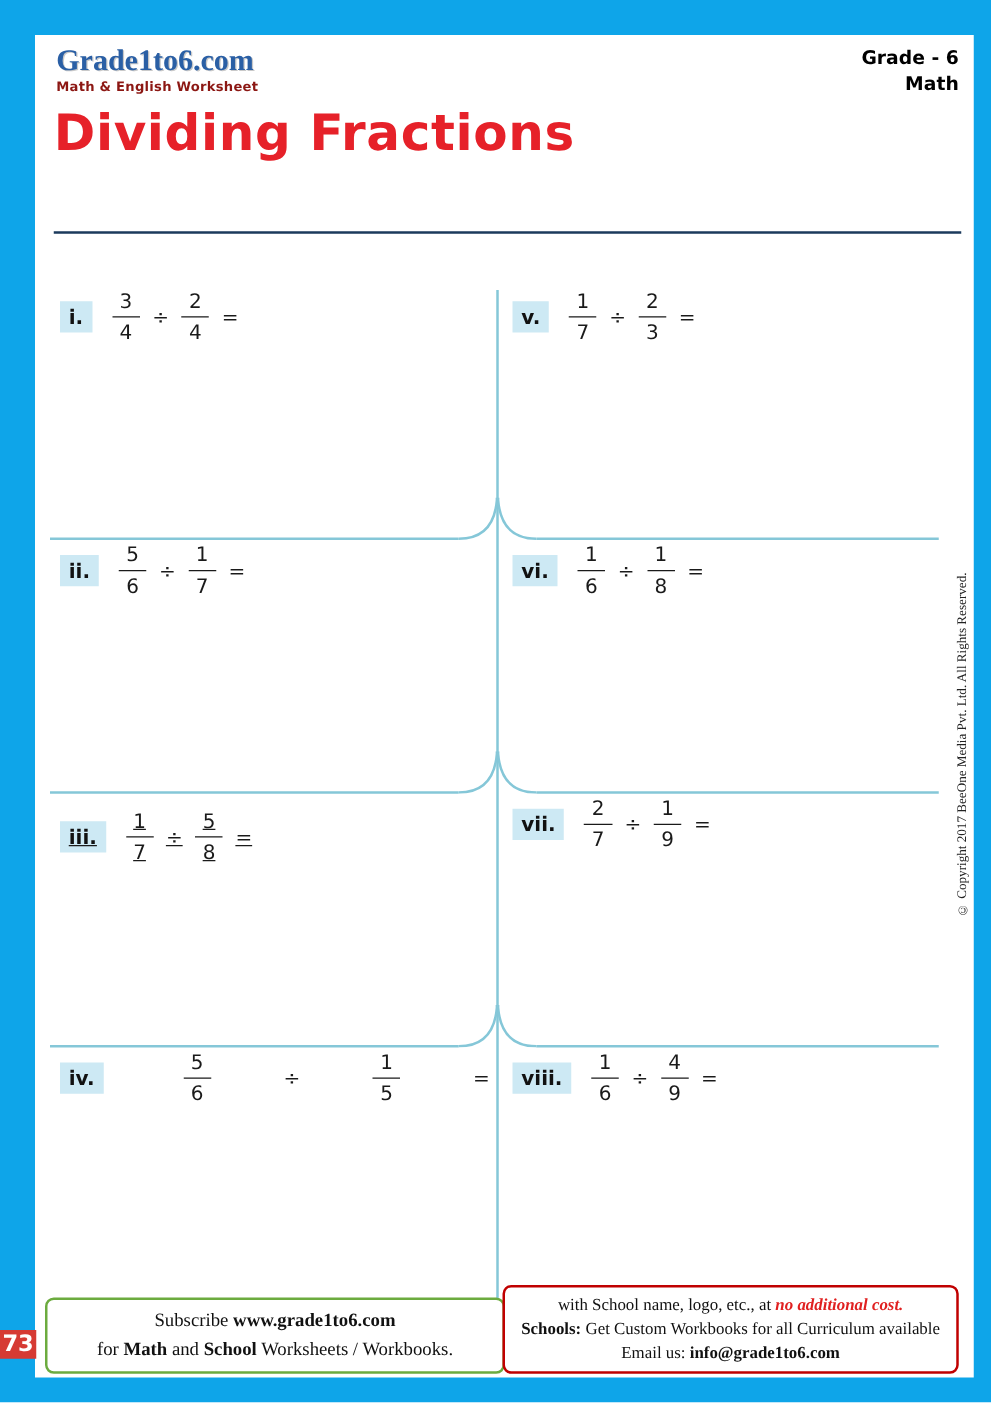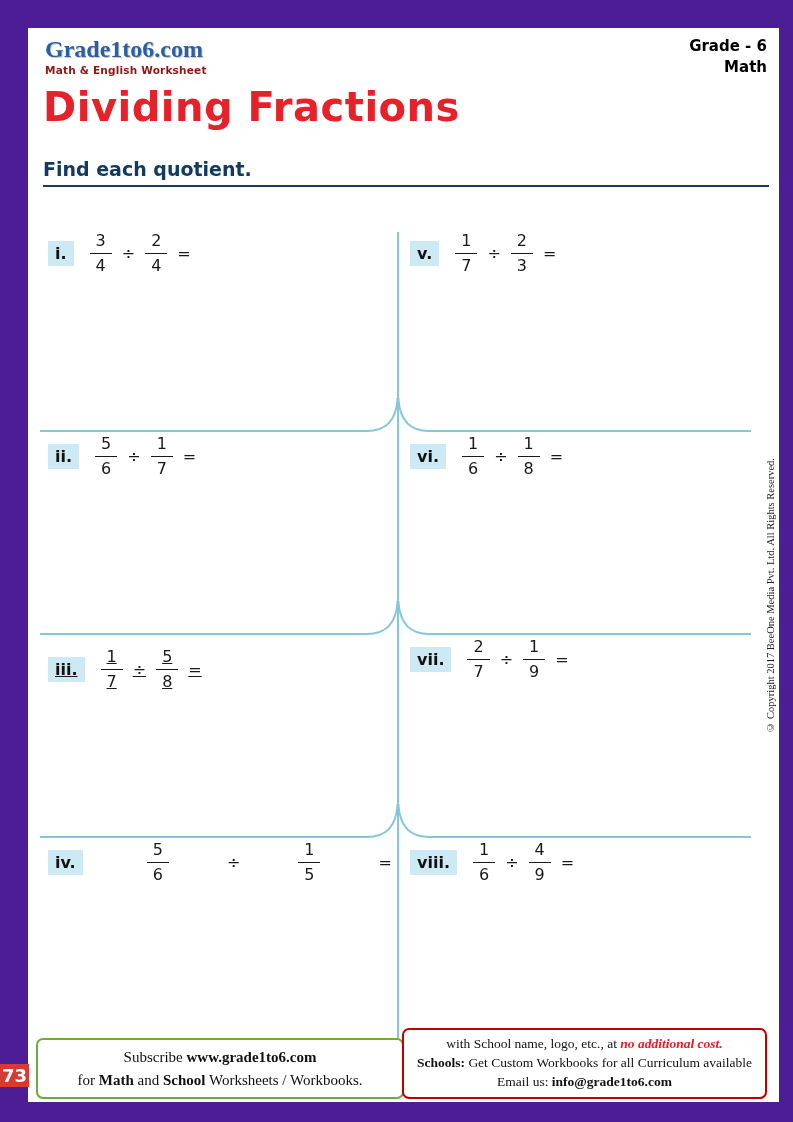--- a/index.html
+++ b/index.html
@@ -1,17 +1,17 @@
 <!DOCTYPE html>
 <html><head>
 <meta charset="utf-8">
 <style>
   html,body{margin:0;padding:0;}
   body{width:793px;height:1122px;overflow:hidden;font-family:"DejaVu Sans",sans-serif;}
-  .bg{position:relative;width:793px;height:1122px;background:#4c1d95;}
+  .bg{position:relative;width:793px;height:1122px;background:#0ea5e9;}
   .sheet{position:absolute;left:28px;top:28px;width:751px;height:1074px;background:#ffffff;}
 
   
   .logo{position:absolute;left:17px;top:8px;}
   .logo-title{font-family:"Liberation Serif",serif;font-weight:bold;font-size:24px;color:#2a5fa5;text-shadow:1px 1px 0 #c9c9c9;}
   .logo-sub{font-size:10.5px;font-weight:bold;color:#8c1713;margin-top:1px;letter-spacing:.2px;}
   .grade-block{position:absolute;right:12px;top:8px;text-align:right;font-size:15px;font-weight:bold;color:#000;line-height:1.4;}
 
   .title{position:absolute;left:15px;top:56px;margin:0;font-size:40px;font-weight:bold;color:#e62129;letter-spacing:.5px;}
   .instruction{position:absolute;left:15px;top:130px;font-size:19px;font-weight:bold;color:#123a63;}
@@ -51,21 +51,20 @@
     <div class="logo">
       <div class="logo-title">Grade1to6.com</div>
       <div class="logo-sub">Math &amp; English Worksheet</div>
     </div>
     <div class="grade-block">
       <div>Grade - 6</div>
       <div>Math</div>
     </div>
 
     <h1 class="title">Dividing Fractions</h1>
-    <div class="instruction">Find each quotient.</div>
     <div class="rule"></div>
 
     <div class="problems">
       <div class="vline"></div>
 
       <div class="hline" style="top:202px;left:12px;width:327px;"></div>
       <div class="hline" style="top:202px;left:401px;width:322px;"></div>
       <div class="hline" style="top:405px;left:12px;width:327px;"></div>
       <div class="hline" style="top:405px;left:401px;width:322px;"></div>
       <div class="hline" style="top:608px;left:12px;width:327px;"></div>

